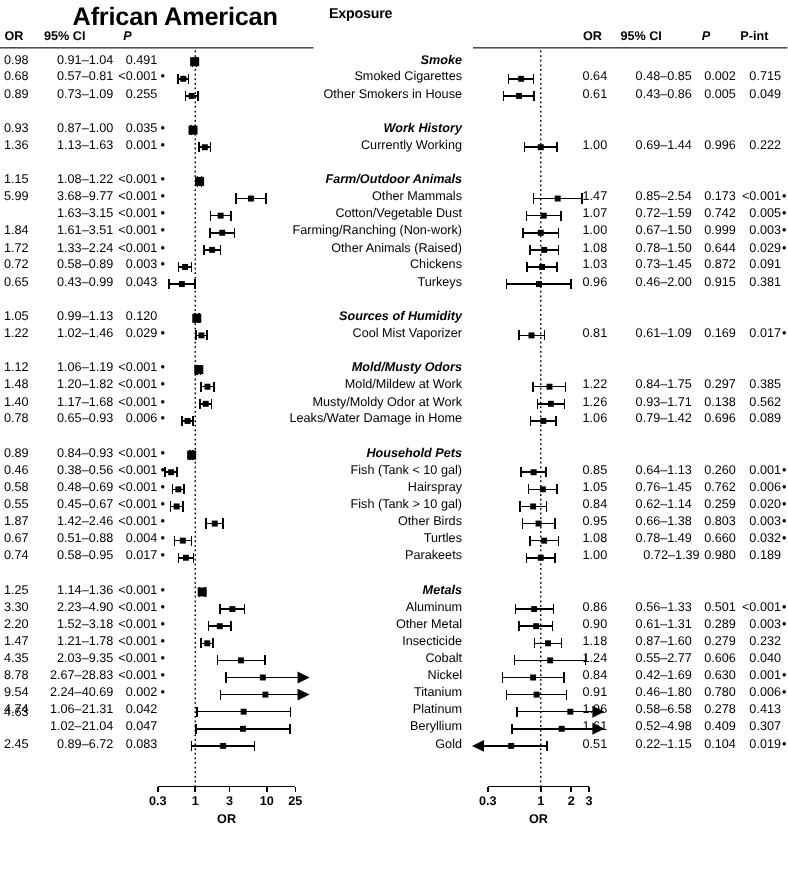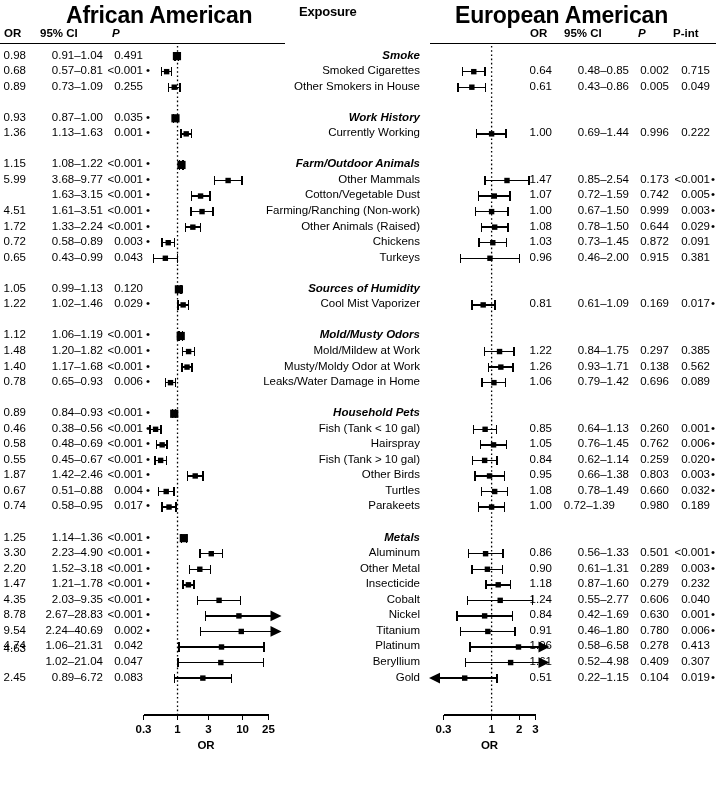--- a/index.html
+++ b/index.html
@@ -20,21 +20,20 @@
   svg{position:absolute;left:0;top:0;overflow:visible;}
   .rule{position:absolute;background:#000;height:1.4px;}
 </style>
 </head>
 <body>
 
 <div id="root">
 
   <div class="abs grp-title" style="left:66px;top:2px;">African American</div>
   <div class="abs grp-title" style="left:299px;top:4px;font-size:13px;">Exposure</div>
-  <div class="abs grp-title" style="left:455px;top:2px;">European American</div>
 
   <div class="abs colhead" style="left:4px;top:27px;">OR</div>
   <div class="abs colhead" style="left:40px;top:27px;">95% CI</div>
   <div class="abs colhead ital" style="left:112px;top:27px;">P</div>
   <div class="abs colhead" style="left:530px;top:27px;">OR</div>
   <div class="abs colhead" style="left:564px;top:27px;">95% CI</div>
   <div class="abs colhead ital" style="left:638px;top:27px;">P</div>
   <div class="abs colhead" style="left:673px;top:27px;">P-int</div>
 
   <div class="rule" style="left:0px;top:43px;width:285px;"></div>
@@ -94,21 +93,21 @@
       <div class="abs num" style="top: 188.45px; right: 724px; text-align: center;">2.26</div>
       <div class="abs num" style="top: 188.45px; right: 613px; text-align: right;">1.63–3.15</div>
       <div class="abs num" style="top: 188.45px; right: 573px; text-align: right;">&lt;0.001</div>
       <div class="abs star" style="top: 188.45px; left: 146px;">•</div>
       <div class="abs exp-item" style="top: 188.45px; right: 296px; text-align: right;">Cotton/Vegetable Dust</div>
       <div class="abs num" style="top: 188.45px; right: 164px; text-align: right;">1.07</div>
       <div class="abs num" style="top: 188.45px; right: 87px; text-align: right;">0.72–1.59</div>
       <div class="abs num" style="top: 188.45px; right: 47px; text-align: right;">0.742</div>
       <div class="abs num" style="top: 188.45px; right: 6px; text-align: right;">0.005</div>
       <div class="abs star" style="top: 188.45px; left: 711px;">•</div>
-      <div class="abs num" style="top: 204px; right: 690px; text-align: right;">4.51</div>
+      <div class="abs num" style="top: 204px; right: 690px; text-align: right;">1.84</div>
       <div class="abs num" style="top: 204px; right: 613px; text-align: right;">1.61–3.51</div>
       <div class="abs num" style="top: 204px; right: 573px; text-align: right;">&lt;0.001</div>
       <div class="abs star" style="top: 204px; left: 146px;">•</div>
       <div class="abs exp-item" style="top: 204px; right: 296px; text-align: right;">Farming/Ranching (Non-work)</div>
       <div class="abs num" style="top: 204px; right: 164px; text-align: right;">1.00</div>
       <div class="abs num" style="top: 204px; right: 87px; text-align: right;">0.67–1.50</div>
       <div class="abs num" style="top: 204px; right: 47px; text-align: right;">0.999</div>
       <div class="abs num" style="top: 204px; right: 6px; text-align: right;">0.003</div>
       <div class="abs star" style="top: 204px; left: 711px;">•</div>
       <div class="abs num" style="top: 219.55px; right: 690px; text-align: right;">1.72</div>
@@ -238,21 +237,21 @@
       <div class="abs num" style="top: 483.9px; right: 87px; text-align: right;">0.78–1.49</div>
       <div class="abs num" style="top: 483.9px; right: 47px; text-align: right;">0.660</div>
       <div class="abs num" style="top: 483.9px; right: 6px; text-align: right;">0.032</div>
       <div class="abs star" style="top: 483.9px; left: 711px;">•</div>
       <div class="abs num" style="top: 499.45px; right: 690px; text-align: right;">0.74</div>
       <div class="abs num" style="top: 499.45px; right: 613px; text-align: right;">0.58–0.95</div>
       <div class="abs num" style="top: 499.45px; right: 573px; text-align: right;">0.017</div>
       <div class="abs star" style="top: 499.45px; left: 146px;">•</div>
       <div class="abs exp-item" style="top: 499.45px; right: 296px; text-align: right;">Parakeets</div>
       <div class="abs num" style="top: 499.45px; right: 164px; text-align: right;">1.00</div>
-      <div class="abs num" style="top: 499.45px; right: 101px; text-align: right;">0.72–1.39</div>
+      <div class="abs num" style="top: 499.45px; right: 80px; text-align: right;">0.72–1.39</div>
       <div class="abs num" style="top: 499.45px; right: 47px; text-align: right;">0.980</div>
       <div class="abs num" style="top: 499.45px; right: 6px; text-align: right;">0.189</div>
       <div class="abs num" style="top: 530.55px; right: 690px; text-align: right;">1.25</div>
       <div class="abs num" style="top: 530.55px; right: 613px; text-align: right;">1.14–1.36</div>
       <div class="abs num" style="top: 530.55px; right: 573px; text-align: right;">&lt;0.001</div>
       <div class="abs star" style="top: 530.55px; left: 146px;">•</div>
       <div class="abs exp-head" style="top: 530.55px; right: 296px; text-align: right;">Metals</div>
       <div class="abs num" style="top: 546.1px; right: 690px; text-align: right;">3.30</div>
       <div class="abs num" style="top: 546.1px; right: 613px; text-align: right;">2.23–4.90</div>
       <div class="abs num" style="top: 546.1px; right: 573px; text-align: right;">&lt;0.001</div>

